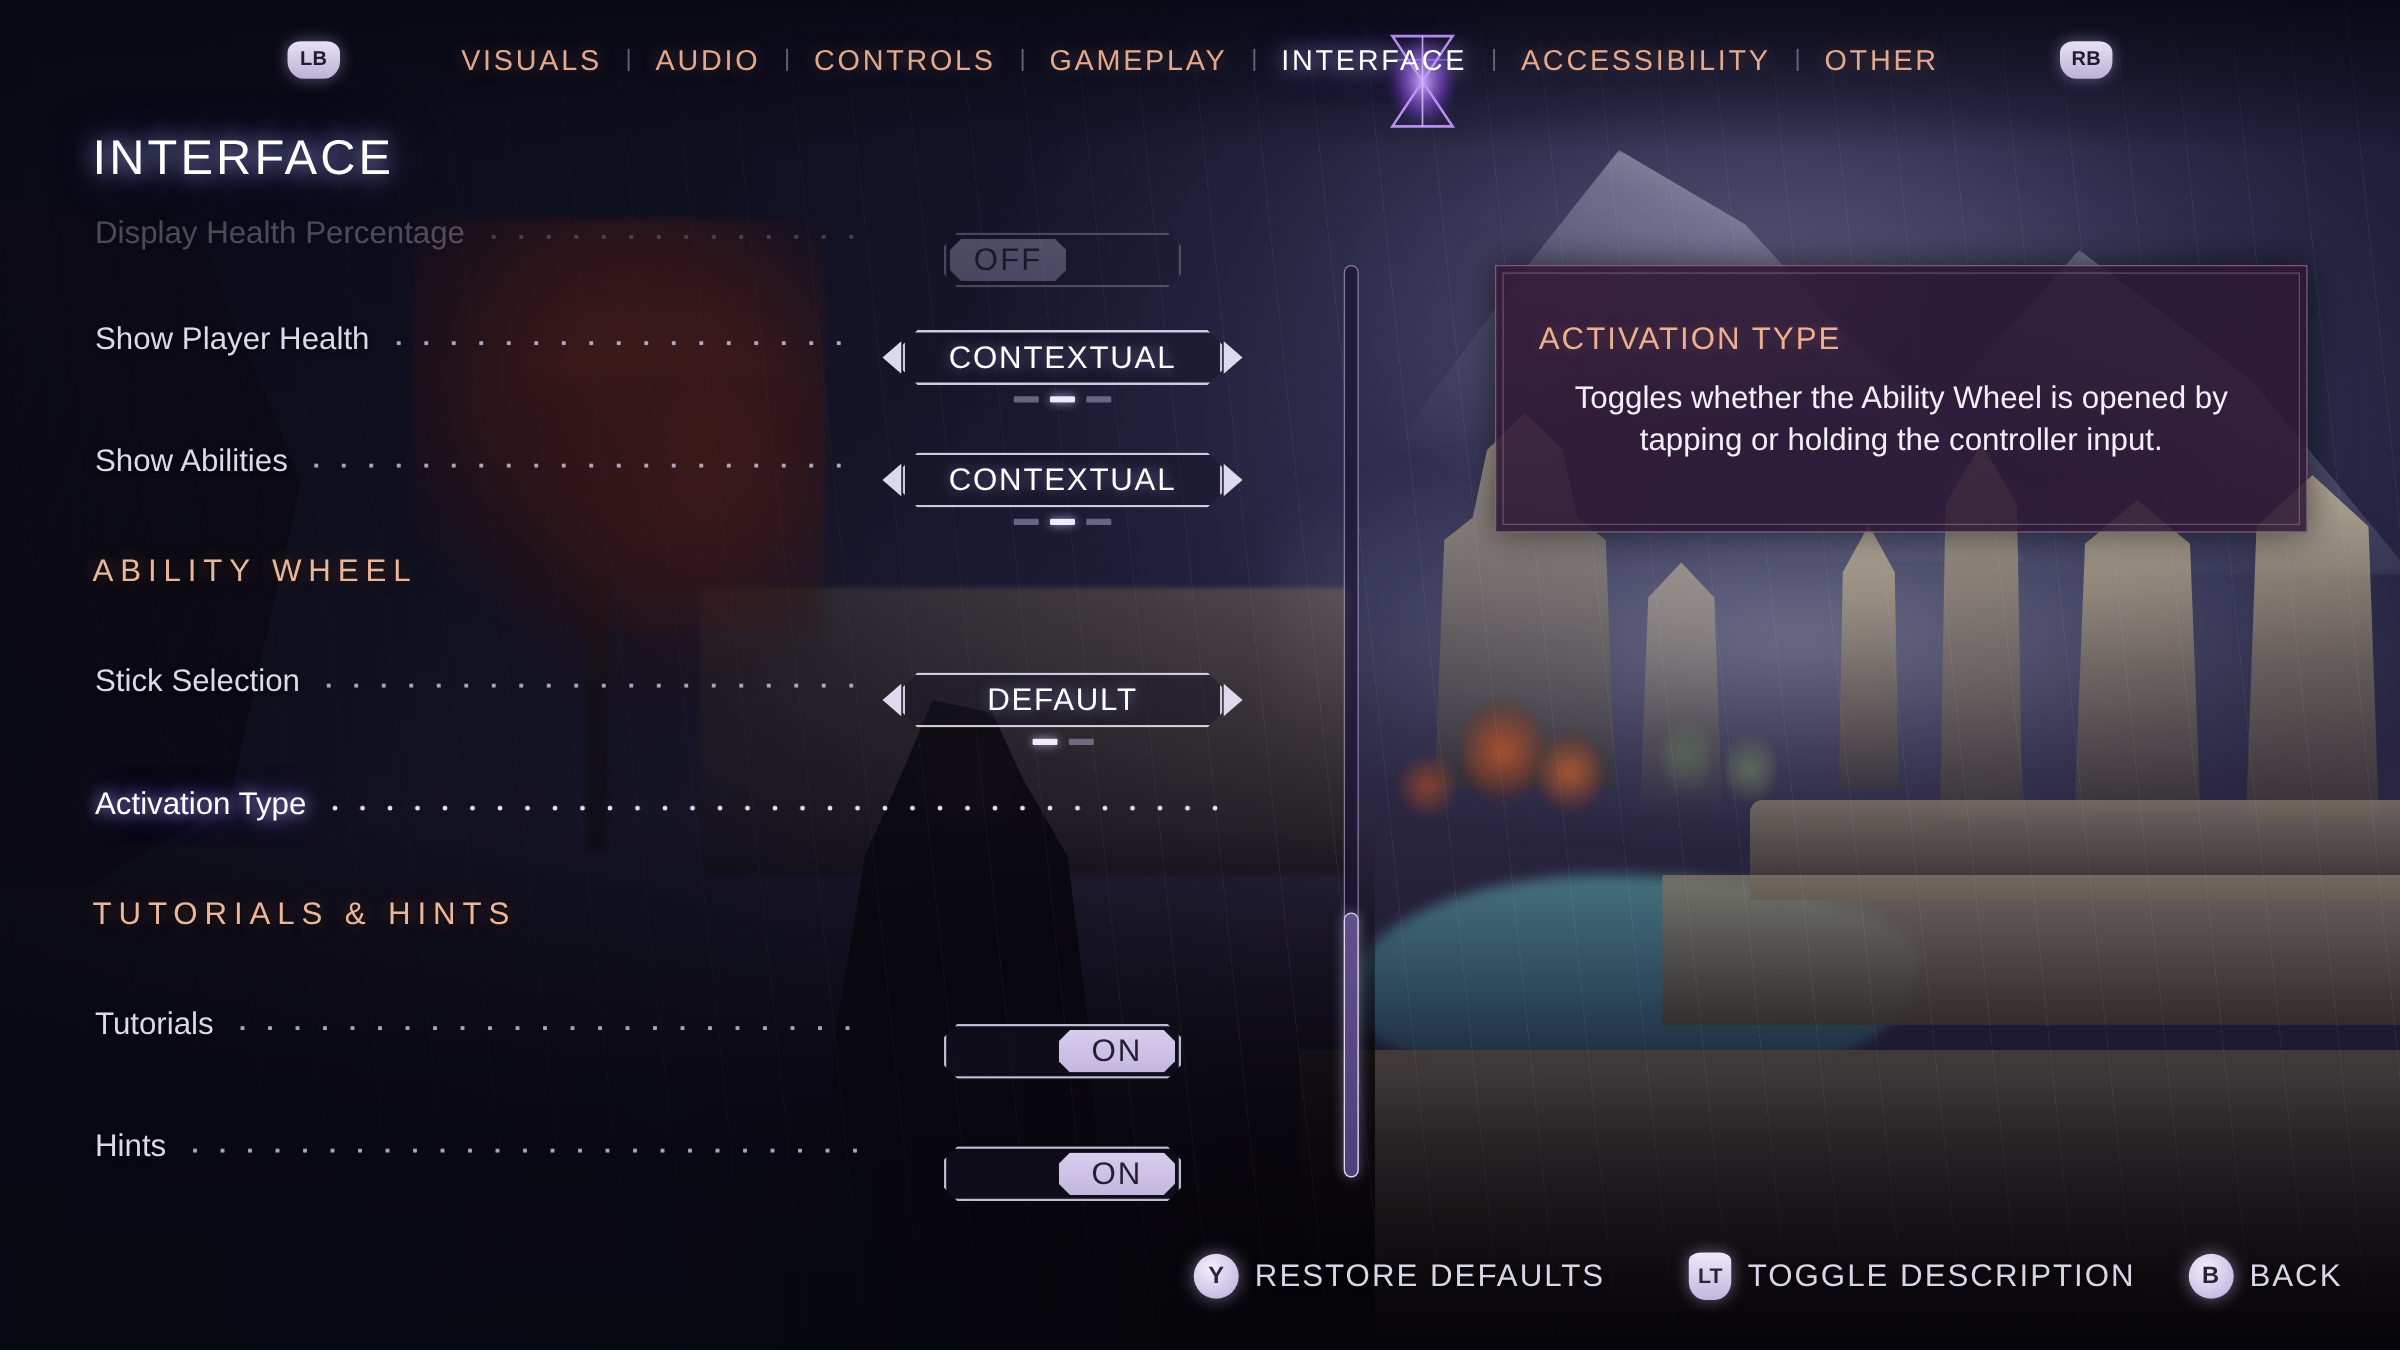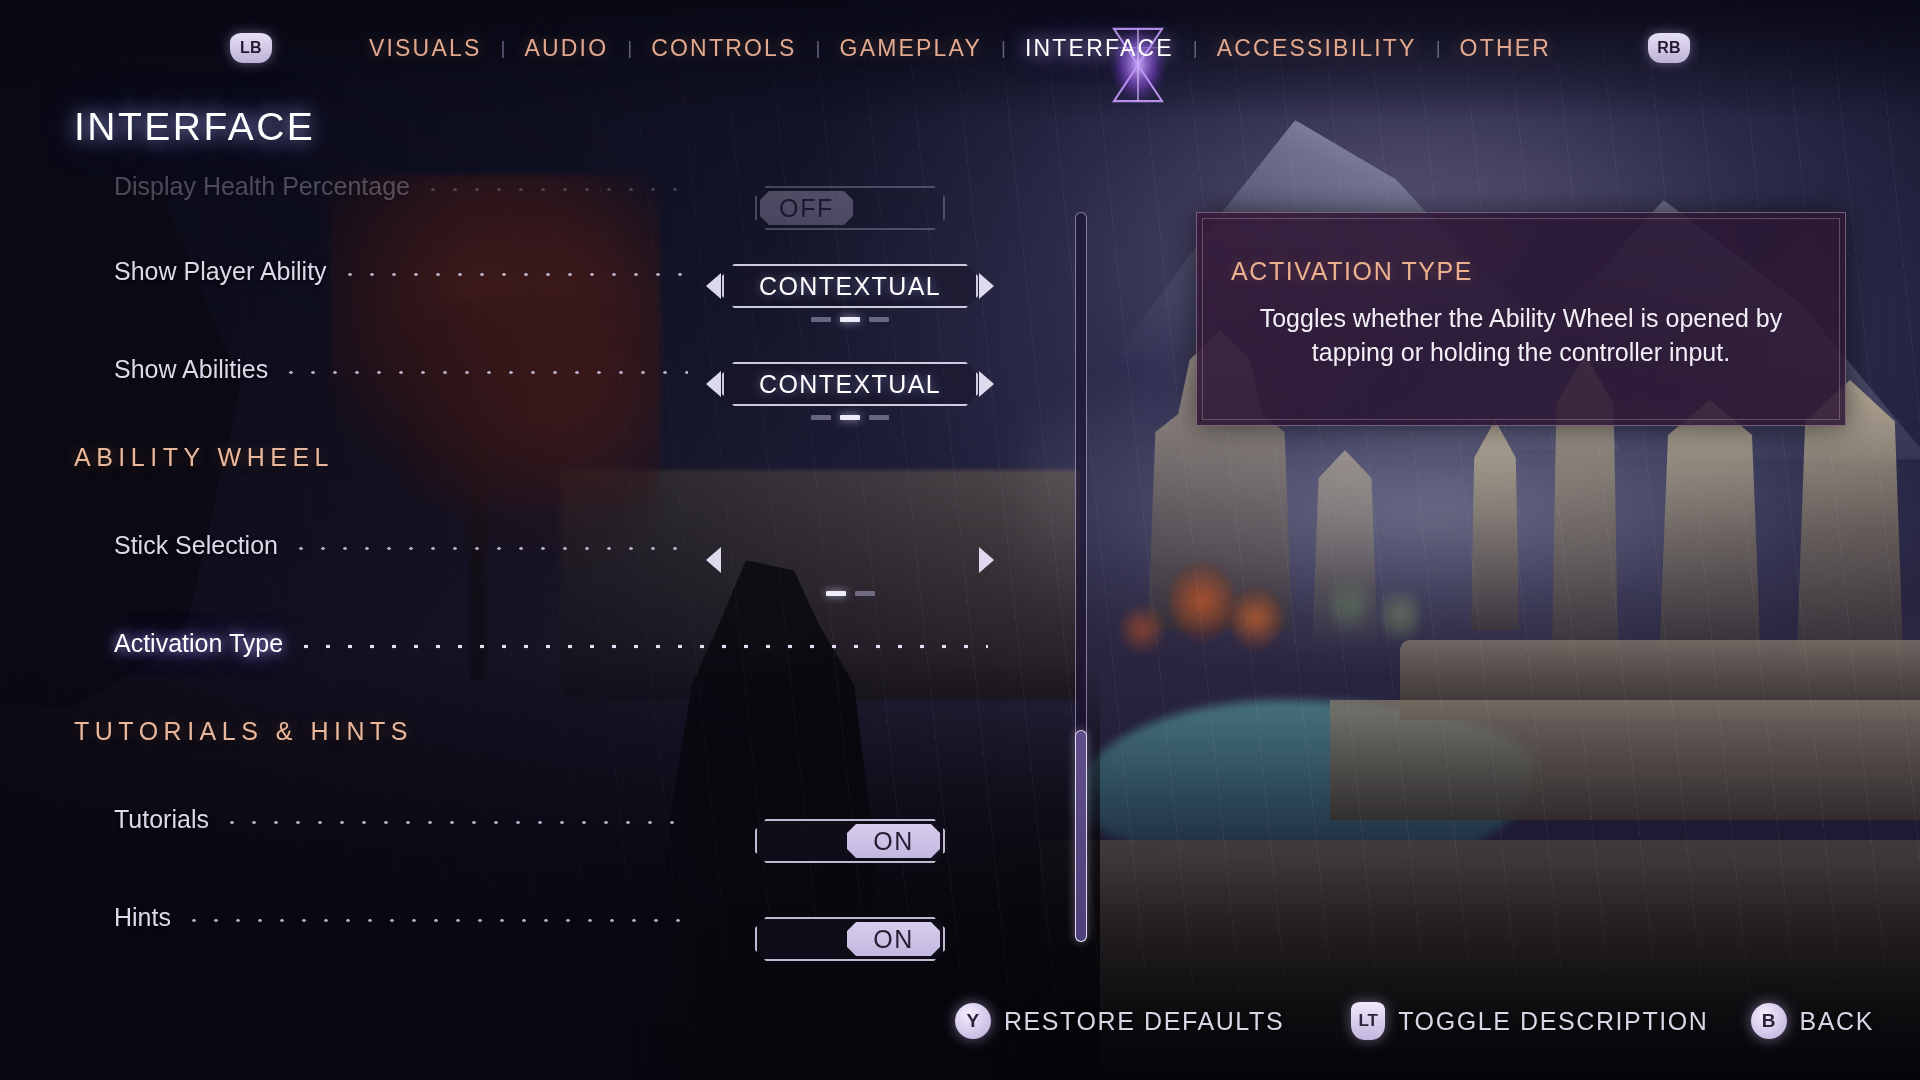--- a/index.html
+++ b/index.html
@@ -177,21 +177,21 @@
   #page-title {
     position:absolute; left:74px; top:105px; z-index:15;
     font-size:39px; letter-spacing:2.5px; color:#fff; font-weight:500;
     text-shadow:0 0 18px rgba(180,185,255,.9), 0 0 42px rgba(110,110,220,.55);
   }
 
   
   #settings { position:absolute; left:0; top:150px; width:1060px; z-index:15; }
   .row {
     position:relative; height:98px; display:flex; align-items:center;
-    padding-left:114px; padding-right:60px;
+    padding-left:76px; padding-right:60px;
   }
   .row.faded { opacity:.30; height:72px; }
   .row-label {
     font-size:25px; color:#dcd9ea; white-space:nowrap;
     text-shadow:0 1px 4px rgba(0,0,0,.9);
   }
   .row.selected .row-label {
     color:#ffffff; font-weight:500;
     text-shadow:0 0 12px rgba(175,165,255,.95), 0 0 26px rgba(120,95,225,.8);
   }
@@ -408,21 +408,21 @@
       <div class="leader"></div>
       <div class="ctrl-slot">
         <div class="toggle">
           <div class="pill left">
             <span>OFF</span>
           </div>
         </div>
       </div>
     </div>
     <div class="row">
-      <div class="row-label">Show Player Ability</div>
+      <div class="row-label">Show Player Health</div>
       <div class="leader"></div>
       <div class="ctrl-slot">
         <div class="selector">
           <div class="arrow l"></div>
           <div class="arrow r"></div>
           <div class="sel-frame">
             <span class="sel-value">CONTEXTUAL</span>
           </div>
         </div>
         <div class="dots">
@@ -451,20 +451,23 @@
       </div>
     </div>
     <div class="section-head">ABILITY WHEEL</div>
     <div class="row">
       <div class="row-label">Stick Selection</div>
       <div class="leader"></div>
       <div class="ctrl-slot">
         <div class="selector">
           <div class="arrow l"></div>
           <div class="arrow r"></div>
+          <div class="sel-frame">
+            <span class="sel-value">DEFAULT</span>
+          </div>
         </div>
         <div class="dots">
           <span class="dash on"></span>
           <span class="dash"></span>
         </div>
       </div>
     </div>
     <div class="row selected">
       <div class="row-label">Activation Type</div>
       <div class="leader"></div>

